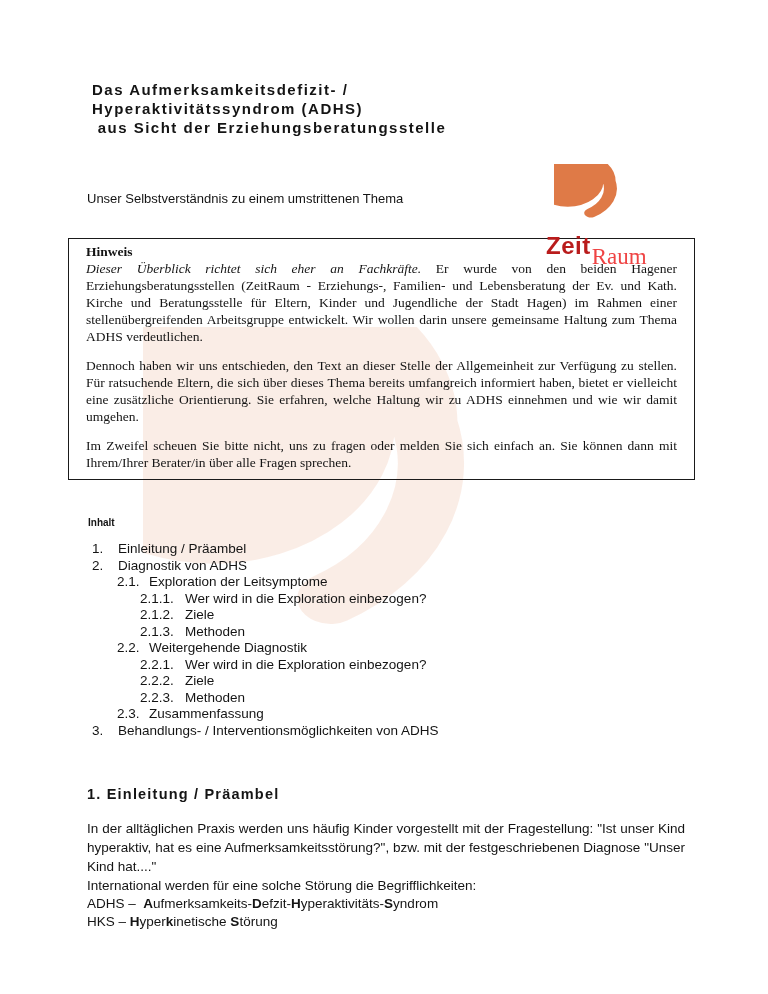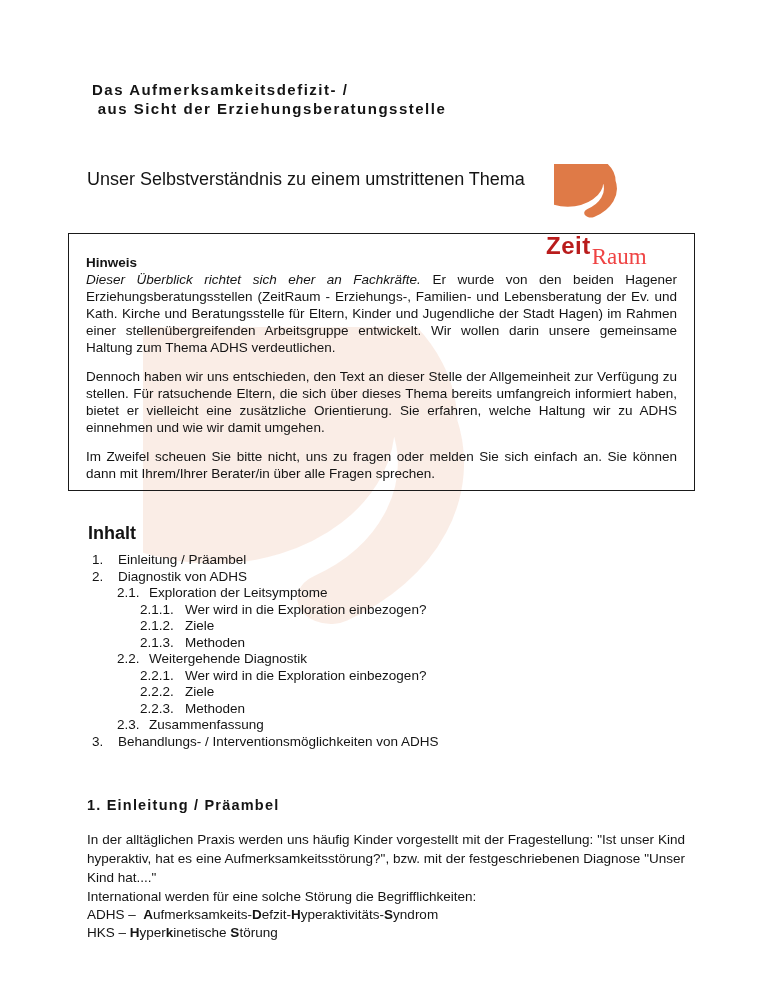--- a/index.html
+++ b/index.html
@@ -61,43 +61,44 @@
     font-family: "Liberation Serif", "DejaVu Serif", serif;
     font-size: 23px;
     color: #ef4444;
     position: relative;
     top: 10px;
     left: 1px;
   }
 
   .subtitle {
     margin: 52px 0 0 87px;
-    font-size: 18px;
+    font-size: 13px;
     line-height: 19px;
   }
 
   
   .notice-box {
     box-sizing: border-box;
-    margin: 44px 0 0 68px;
+    margin: 30px 0 0 68px;
     width: 627px;
     border: 1px solid #1a1a1a;
-    padding: 20px 17px 8px 17px;
+    padding: 4px 17px 8px 17px;
     font-size: 13.5px;
     line-height: 17px;
     background: transparent;
+    font-family: Liberation Serif, serif;
   }
   .notice-heading { font-weight: bold; }
   .notice-box p { margin: 0; text-align: justify; }
   .notice-box p + p { margin-top: 12px; }
 
   
   .toc-heading {
     margin: 34px 0 0 88px;
-    font-size: 18px;
+    font-size: 10px;
     font-weight: bold;
     line-height: 17px;
   }
   .toc-list { margin: 10px 0 0 88px; font-size: 13.5px; }
   .toc-row { display: flex; line-height: 16.5px; }
   .toc-row.lvl1 { padding-left: 4px; }
   .toc-row.lvl1 .toc-num { width: 26px; flex: 0 0 26px; }
   .toc-row.lvl2 { padding-left: 29px; align-items: center; }
   .toc-row.lvl2 .toc-num { width: 32px; flex: 0 0 32px; }
   .toc-row.lvl3 { padding-left: 52px; }
@@ -136,20 +137,21 @@
 <div class="page">
 
   <svg class="watermark" preserveAspectRatio="none" viewBox="20 17 64 68">
     <use href="#rose-spiral"></use>
   </svg>
 
   <div class="content">
 
     <div class="doc-title" id="title-lines">
         <div>Das Aufmerksamkeitsdefizit- /</div>
+        <div>Hyperaktivitätssyndrom (ADHS)</div>
         <div> aus Sicht der Erziehungsberatungsstelle</div>
       </div>
 
     <div class="logo">
       <svg class="logo-spiral" preserveAspectRatio="none" viewBox="20 17 64 68">
         <use href="#rose-spiral"></use>
       </svg>
       <div class="logo-text">
         <span class="logo-zeit">Zeit</span><span class="logo-raum">Raum</span>
       </div>

